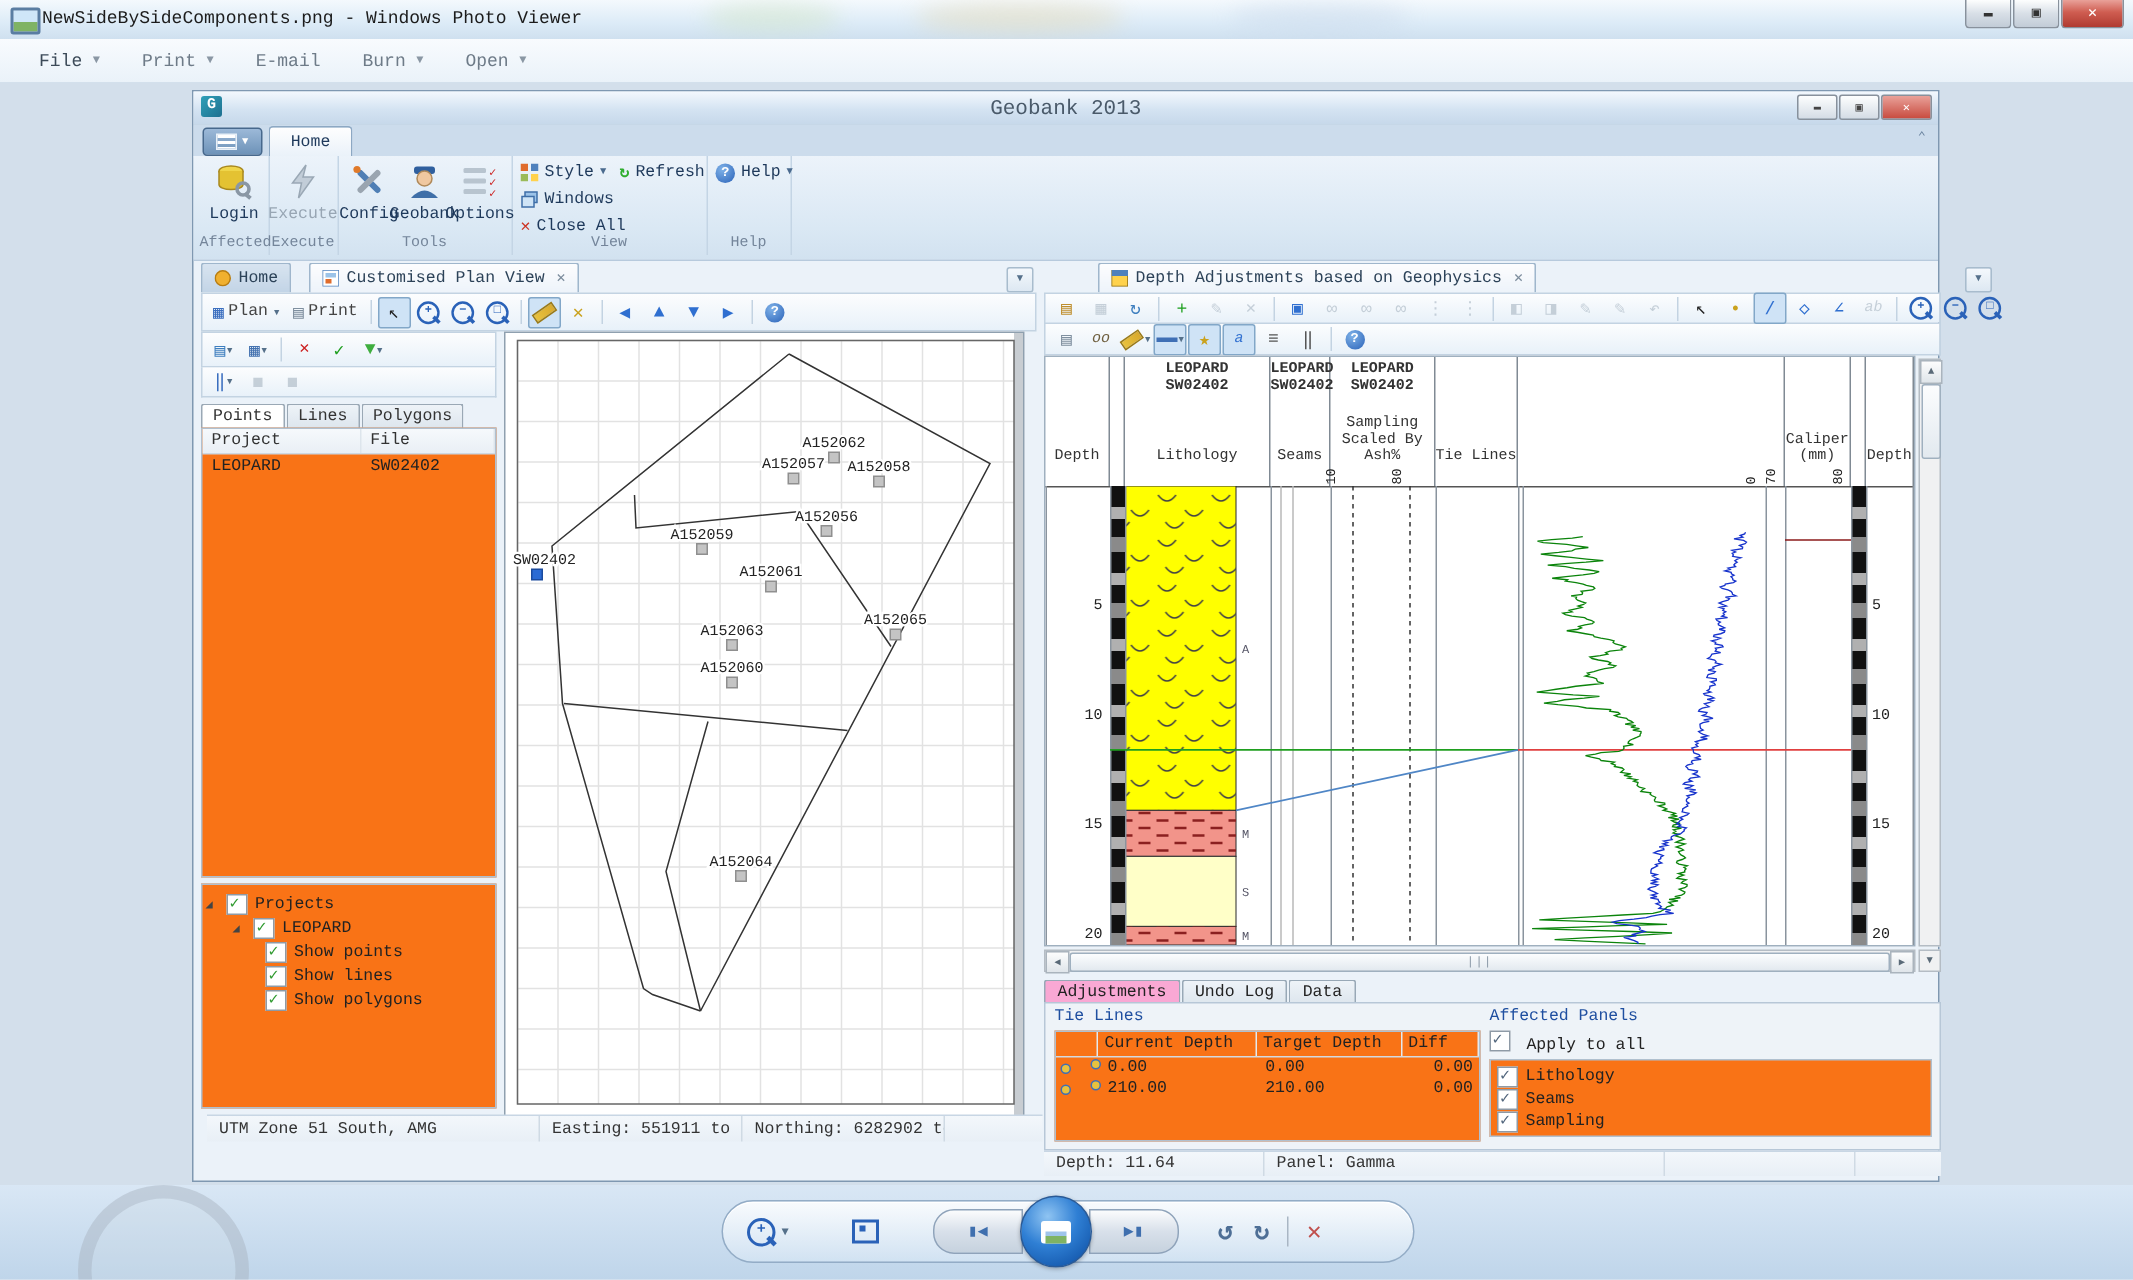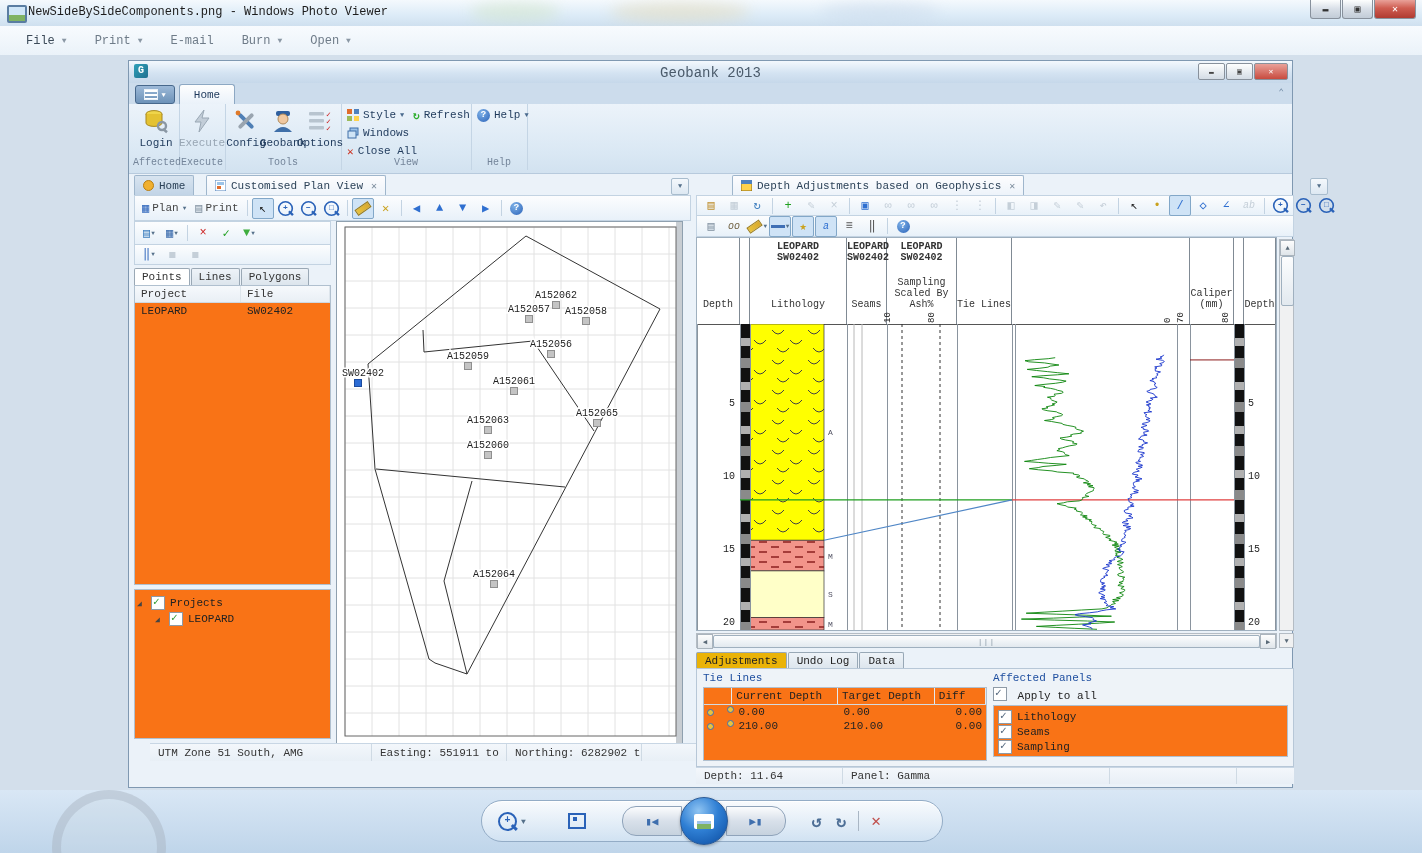--- a/index.html
+++ b/index.html
@@ -145,21 +145,21 @@
   .tiehead span{padding:2px 4px;border-right:1px solid #e4e9ee;}
   .tierow{display:flex;font-size:11px;color:#222;align-items:center;}
   .tierow span{padding:1px 4px;}
   .tie-ico{display:inline-block;width:14px;height:10px;position:relative;margin-left:3px;}
   .tie-ico::before,.tie-ico::after{content:"";position:absolute;width:5px;height:5px;border-radius:50%;
     background:#e8c23e;border:1px solid #3f6fb5;}
   .tie-ico::before{left:0;top:3px;} .tie-ico::after{right:0;top:0;}
 
   .btab{display:inline-block;height:16px;line-height:16px;padding:0 8px;border:1px solid #98a8b6;border-bottom:none;
     border-radius:2px 2px 0 0;background:linear-gradient(180deg,#eef3f8,#dce5ed);font-size:11px;color:#222;margin-right:1px;}
-  .btab.active{background:#eab308;height:17px;}
+  .btab.active{background:#f9a8d4;height:17px;}
 </style>
 </head>
 <body>
 
 <div class="screen">
 
   <div class="pv-title">
     <div class="blob" style="left:470px;top:2px;width:90px;height:20px;background:#cfe3c0;"></div>
     <div class="blob" style="left:610px;top:2px;width:140px;height:20px;background:#e4d6ae;"></div>
     <div class="blob" style="left:820px;top:2px;width:120px;height:20px;background:#c9d8ea;"></div>
@@ -434,20 +434,34 @@
           <div class="treerow">
             <span class="texp">◢</span>
             <span class="chk checked"></span>
             <span>Projects</span>
           </div>
           <div class="treerow" style="margin-left:18px;">
             <span class="texp">◢</span>
             <span class="chk checked"></span>
             <span>LEOPARD</span>
           </div>
+          <div id="tree-opts" style="margin-left:40px;">
+              <div class="treerow">
+                <span class="chk checked"></span>
+                <span>Show points</span>
+              </div>
+              <div class="treerow">
+                <span class="chk checked"></span>
+                <span>Show lines</span>
+              </div>
+              <div class="treerow">
+                <span class="chk checked"></span>
+                <span>Show polygons</span>
+              </div>
+            </div>
         </div>
 
         <div id="map-box"><svg width="345" height="522" viewBox="0 0 345 522">
               <line x1="8" y1="5" x2="8" y2="514" stroke="#e2e2e2"></line>
               <line x1="35" y1="5" x2="35" y2="514" stroke="#e2e2e2"></line>
               <line x1="62" y1="5" x2="62" y2="514" stroke="#e2e2e2"></line>
               <line x1="89" y1="5" x2="89" y2="514" stroke="#e2e2e2"></line>
               <line x1="116" y1="5" x2="116" y2="514" stroke="#e2e2e2"></line>
               <line x1="143" y1="5" x2="143" y2="514" stroke="#e2e2e2"></line>
               <line x1="170" y1="5" x2="170" y2="514" stroke="#e2e2e2"></line>
@@ -499,21 +513,21 @@
               <rect x="147.5" y="204.5" width="7" height="7" fill="#c4c4c4" stroke="#8f8f8f"></rect>
               <text x="151" y="201" text-anchor="middle" font-size="10" fill="#222" stroke="#fff" stroke-width="3" paint-order="stroke">A152063</text>
               <rect x="256.5" y="197.5" width="7" height="7" fill="#c4c4c4" stroke="#8f8f8f"></rect>
               <text x="260" y="194" text-anchor="middle" font-size="10" fill="#222" stroke="#fff" stroke-width="3" paint-order="stroke">A152065</text>
               <rect x="147.5" y="229.5" width="7" height="7" fill="#c4c4c4" stroke="#8f8f8f"></rect>
               <text x="151" y="226" text-anchor="middle" font-size="10" fill="#222" stroke="#fff" stroke-width="3" paint-order="stroke">A152060</text>
               <rect x="153.5" y="358.5" width="7" height="7" fill="#c4c4c4" stroke="#8f8f8f"></rect>
               <text x="157" y="355" text-anchor="middle" font-size="10" fill="#222" stroke="#fff" stroke-width="3" paint-order="stroke">A152064</text>
             </svg></div>
 
-        <div class="statusbar" style="position:absolute;left:16px;top:568px;width:557px;height:17px;justify-content:flex-end;">
+        <div class="statusbar" style="position:absolute;left:4px;top:568px;width:557px;height:17px;justify-content:flex-end;">
           <span class="seg" style="width:205px;">UTM Zone 51 South, AMG</span>
           <span class="seg" style="width:118px;">Easting: 551911 to 556508</span>
           <span class="seg" style="width:118px;">Northing: 6282902 to 6289...</span>
           <span class="seg" style="flex:1;border-right:none;"></span>
         </div>
       </div>
 
       <div class="dock" style="left:567px;width:598px;">
         <div style="position:absolute;left:0;top:0;width:100%;height:20px;padding-left:36px;">
           <span class="doctab active">

